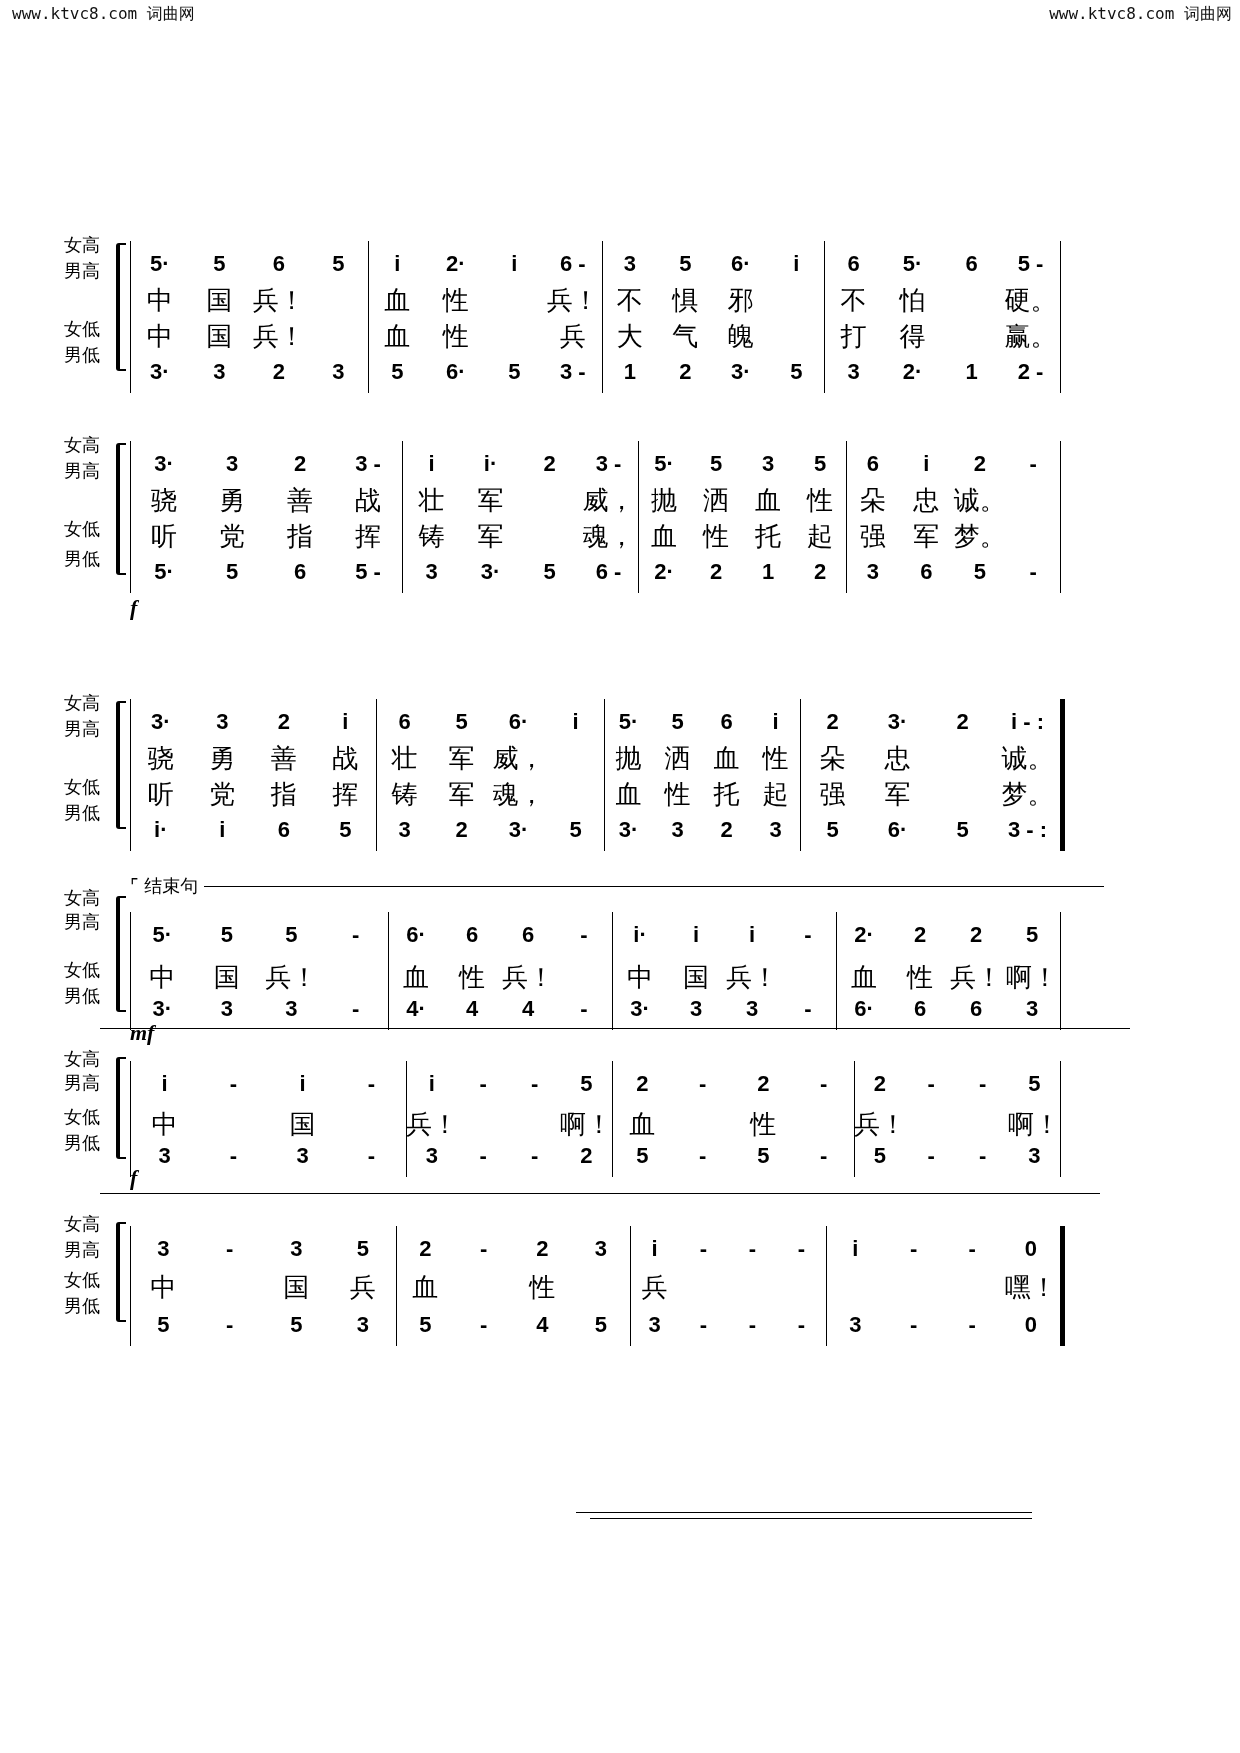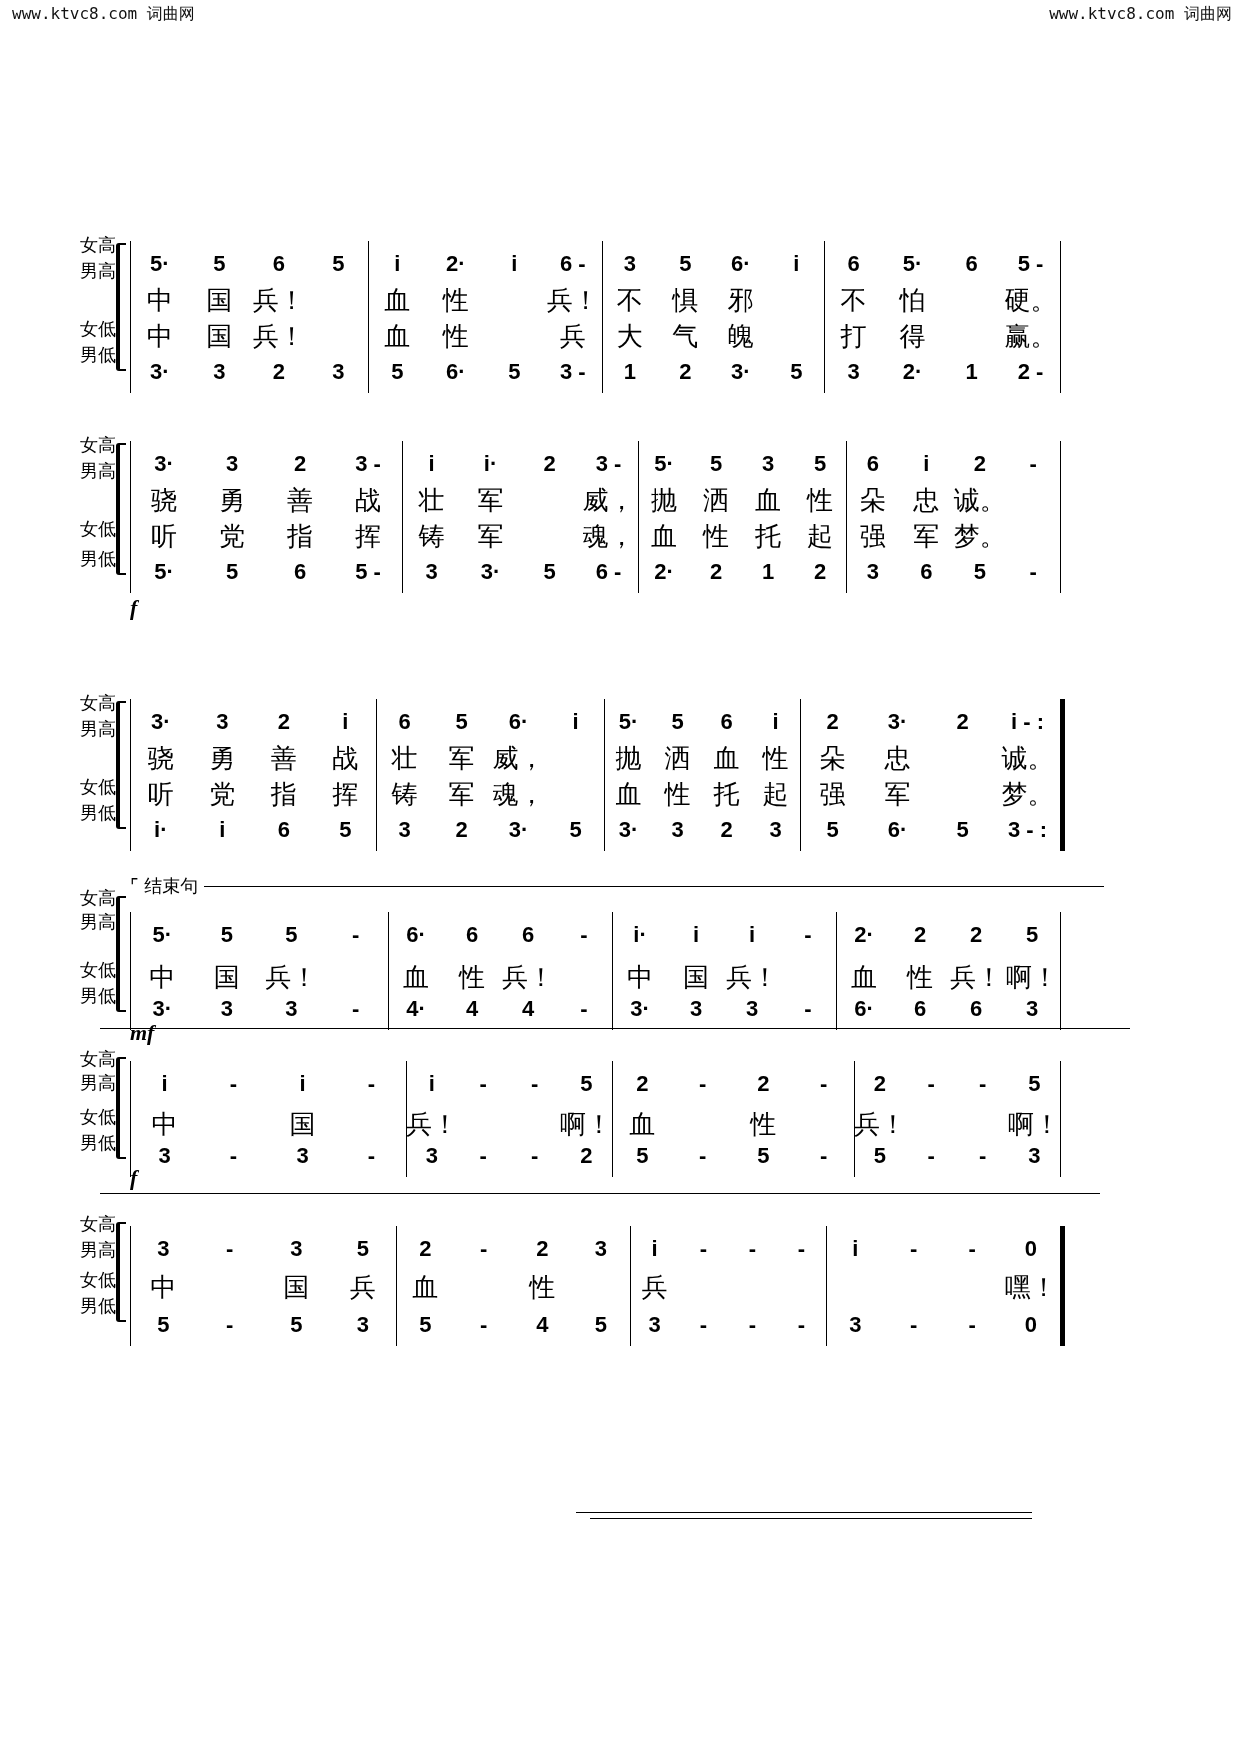--- a/index.html
+++ b/index.html
@@ -2,21 +2,21 @@
 <html><head>
 <meta charset="utf-8">
 <style>
   html, body { margin:0; padding:0; background:#fff; }
   body { width:1240px; height:1753px; position:relative; overflow:hidden;
          font-family:"DejaVu Sans", sans-serif; color:#000; }
   .wm { position:absolute; top:4px; font-family:"DejaVu Sans Mono", monospace; font-size:16px; color:#111; }
   .wm.left { left:12px; } .wm.right { right:8px; }
   .system { position:absolute; left:64px; width:1050px; }
   .labels { position:absolute; left:0; top:0; width:52px; font-size:18px; line-height:20px; }
-  .labels span { position:absolute; left:16px; white-space:nowrap; }
+  .labels span { position:absolute; left:0; white-space:nowrap; }
   .brace { position:absolute; left:52px; width:6px; border-left:4px solid #000; border-top:2px solid #000; border-bottom:2px solid #000; border-radius:3px 0 0 3px; }
   .row { position:absolute; left:66px; height:34px; display:flex; }
   .measure { position:relative; display:flex; align-items:center; box-sizing:border-box; }
   .cell { position:relative; flex:1; text-align:center; font-size:22px; font-weight:bold; font-family:"Liberation Sans", sans-serif; }
   .lyr .cell { font-weight:normal; font-size:26px; font-family:"DejaVu Sans", sans-serif; }
   .bar { position:absolute; width:1px; background:#000; }
   .bar.thick { width:5px; }
   .dyn { position:absolute; font-family:"Liberation Serif", serif; font-style:italic; font-weight:bold; font-size:22px; }
   .hline { position:absolute; height:1px; background:#000; }
   .section-label { position:absolute; font-size:18px; }

